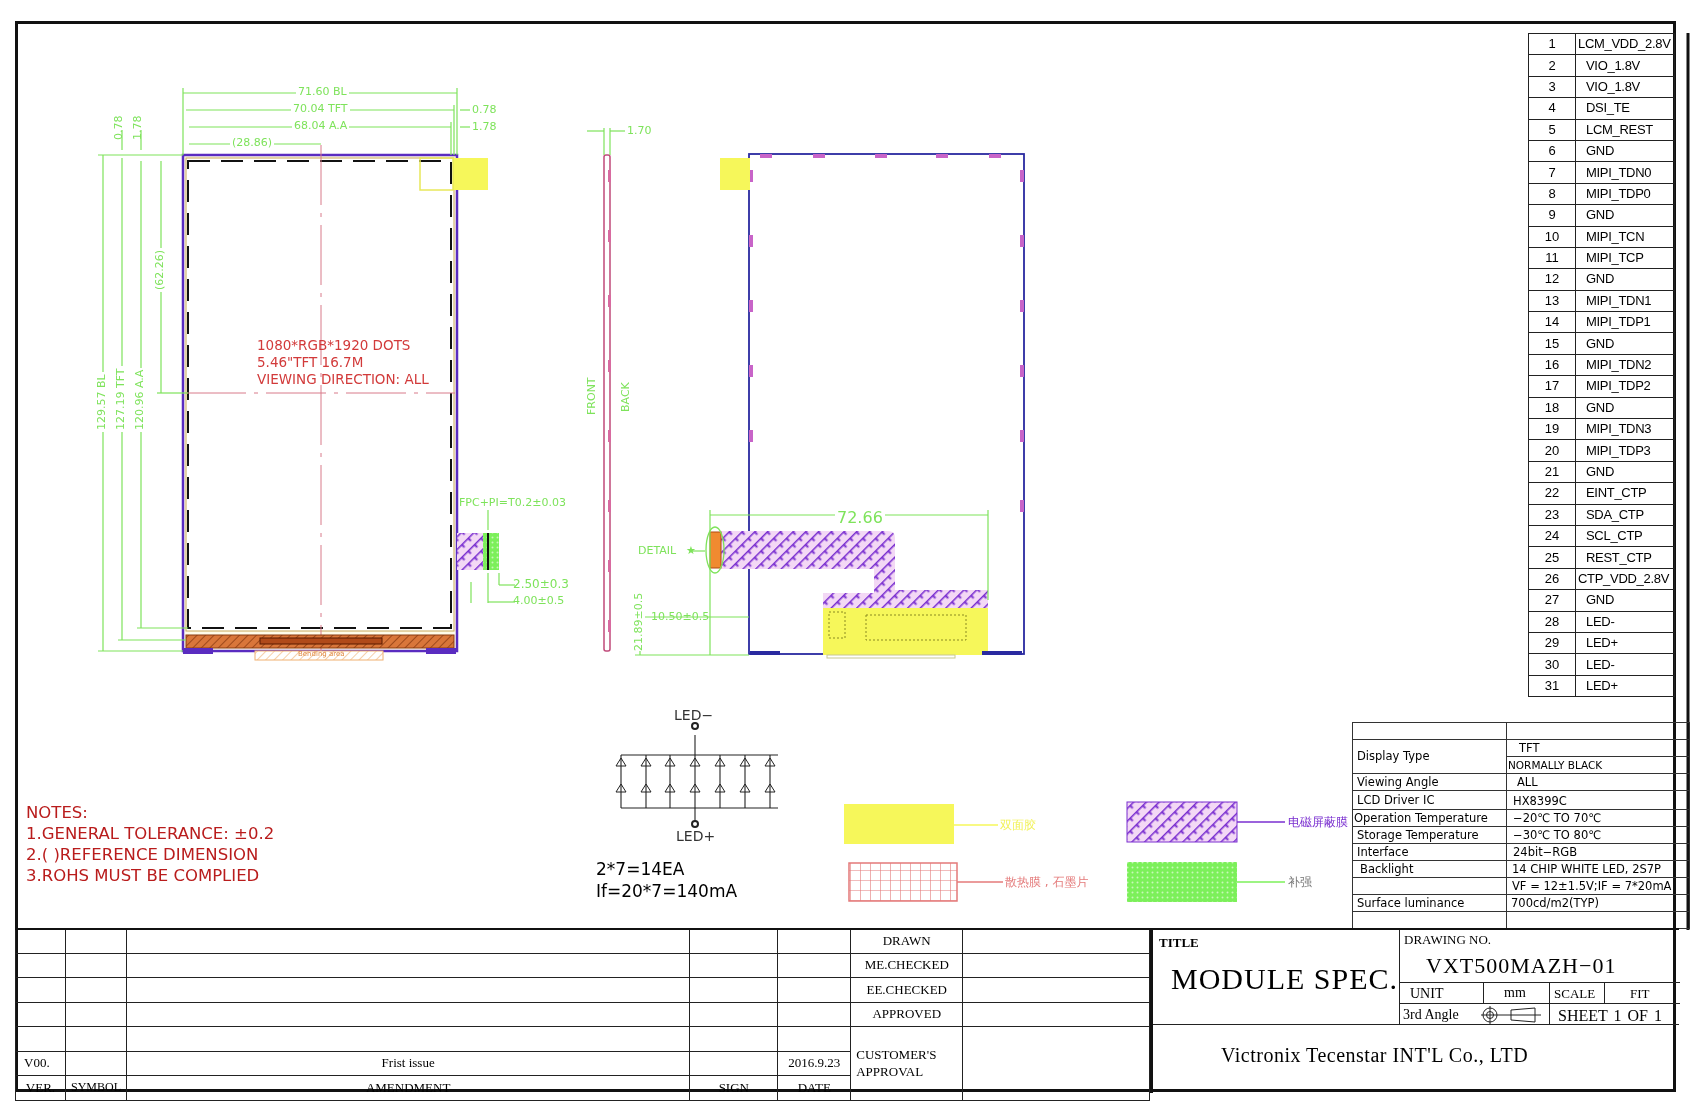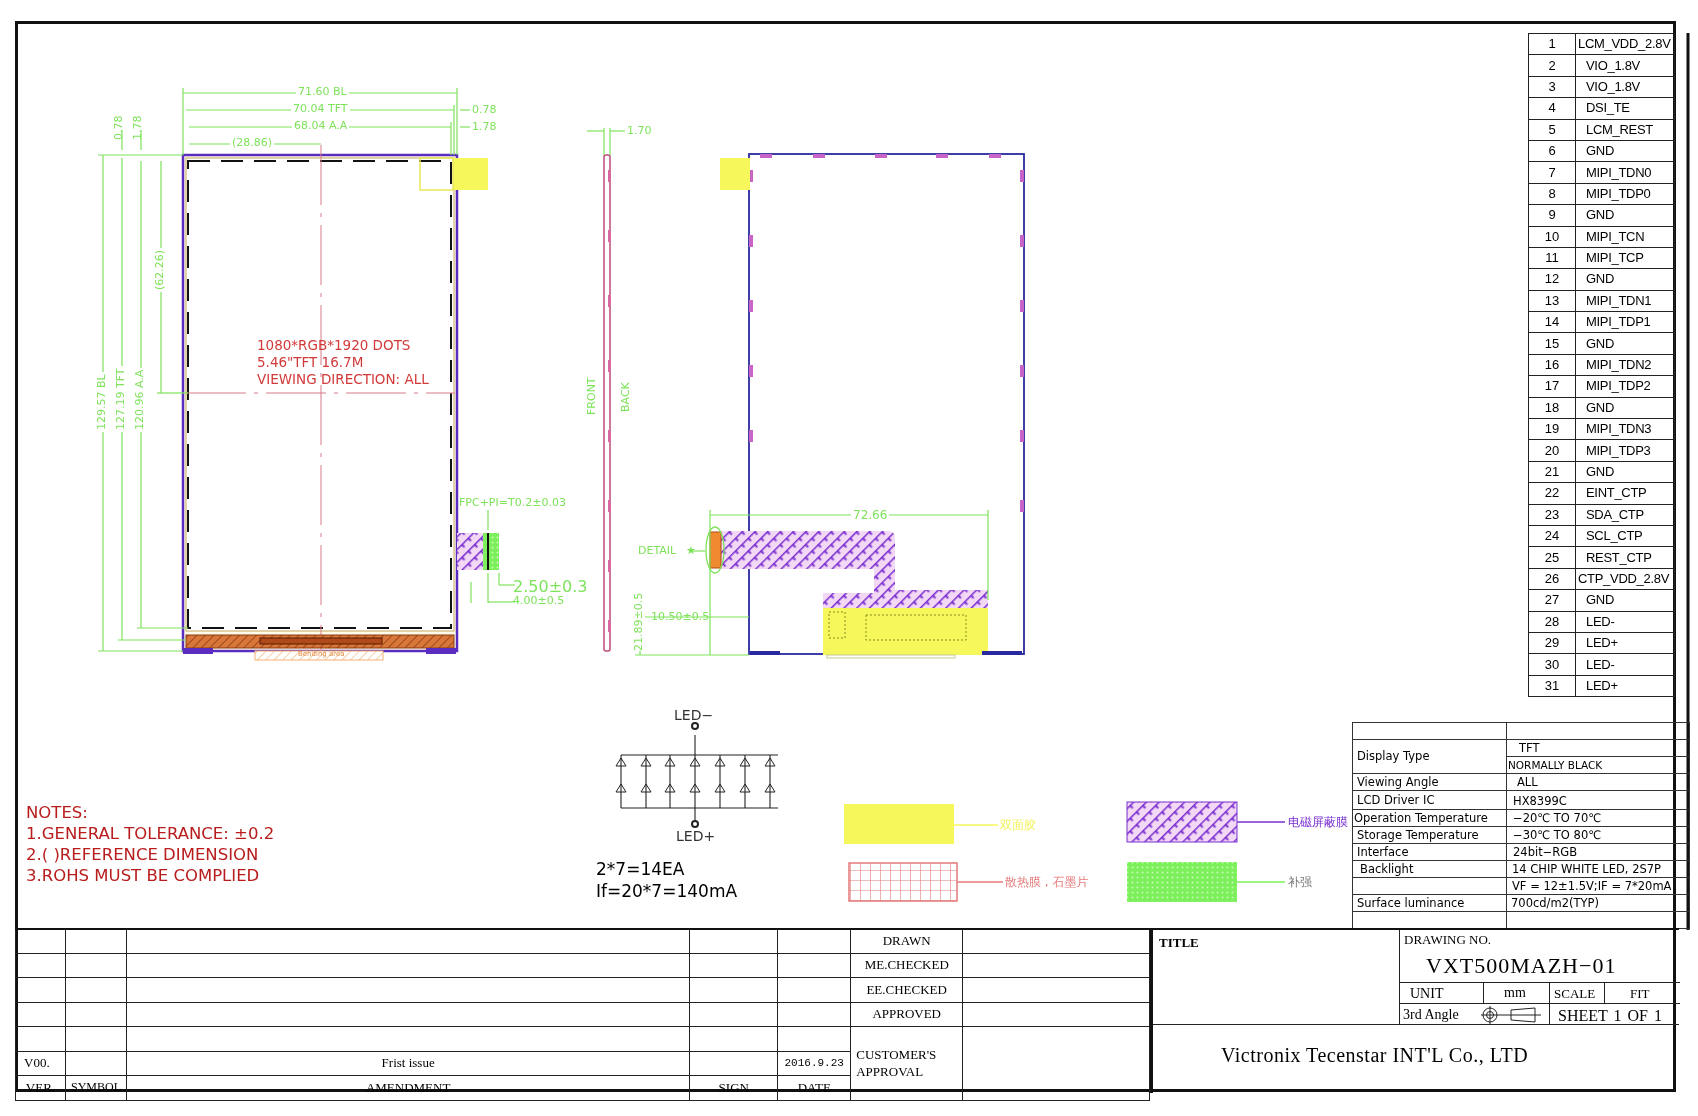--- a/index.html
+++ b/index.html
@@ -236,29 +236,29 @@
 <div class="abs cad green" style="left:133px;top:432px;font-size:11px;transform:rotate(-90deg);transform-origin:left top;background:#fff;padding:0 2px;">120.96 A.A</div>
 <div class="abs cad green" style="left:153px;top:292px;font-size:11px;transform:rotate(-90deg);transform-origin:left top;background:#fff;padding:0 2px;">(62.26)</div>
 
 <div class="abs cad" style="left:257px;top:337px;font-size:13.5px;color:#d23a3a;line-height:17px;">
   <div>1080*RGB*1920  DOTS</div>
   <div>5.46"TFT  16.7M</div>
   <div>VIEWING  DIRECTION: ALL</div>
 </div>
 
 <div class="abs cad green" style="left:459px;top:496px;font-size:11px;">FPC+PI=T0.2±0.03</div>
-<div class="abs cad green" style="left:513px;top:577px;font-size:16px;">2.50±0.3</div>
+<div class="abs cad green" style="left:513px;top:577px;font-size:12px;">2.50±0.3</div>
 <div class="abs cad green" style="left:513px;top:594px;font-size:11px;">4.00±0.5</div>
 <div class="abs cad" style="left:298px;top:650px;font-size:7px;color:#e08a40;">Bending area</div>
 
 <div class="abs cad green" style="left:627px;top:124px;font-size:11px;">1.70</div>
 <div class="abs cad green" style="left:585px;top:415px;font-size:11px;transform:rotate(-90deg);transform-origin:left top;">FRONT</div>
 <div class="abs cad green" style="left:619px;top:412px;font-size:11px;transform:rotate(-90deg);transform-origin:left top;">BACK</div>
 
-<div class="abs cad green" style="left:835px;top:508px;font-size:12px;background:#fff;padding:0 2px;margin-left:16px;">72.66</div>
+<div class="abs cad green" style="left:835px;top:508px;font-size:16px;background:#fff;padding:0 2px;">72.66</div>
 <div class="abs cad green" style="left:638px;top:544px;font-size:11px;">DETAIL</div>
 <div class="abs cad green" style="left:686px;top:544px;font-size:11px;">★</div>
 <div class="abs cad green" style="left:632px;top:651px;font-size:11px;transform:rotate(-90deg);transform-origin:left top;background:#fff;">21.89±0.5</div>
 <div class="abs cad green" style="left:651px;top:610px;font-size:11px;">10.50±0.5</div>
 
 <div class="abs cad" style="left:674px;top:707px;font-size:14px;color:#333;">LED−</div>
 <div class="abs cad" style="left:676px;top:828px;font-size:14px;color:#333;">LED+</div>
 <div class="abs cad" style="left:596px;top:858px;font-size:17px;line-height:22px;">
   <div>2*7=14EA</div>
   <div>If=20*7=140mA</div>
@@ -514,34 +514,35 @@
           <div>CUSTOMER'S</div>
           <div>APPROVAL</div>
         </td>
       <td rowspan="3"></td>
       </tr>
   <tr>
         <td style="text-align:left;padding-left:8px;">V00.</td>
         <td></td>
         <td>Frist  issue</td>
         <td></td>
-        <td style="font-family:Liberation Mono, monospace;font-size:11px;">2016.9.23</td>
+        <td style="font-family:Liberation Serif, serif;font-size:13px;">2016.9.23</td>
       </tr>
   <tr>
         <td>VER.</td>
         <td style="font-size:12px;">SYMBOL</td>
         <td>AMENDMENT</td>
         <td>SIGN</td>
         <td>DATE</td>
       </tr>
 </tbody>
   </table>
 
 <div class="abs" style="left:1150px;top:928px;width:529px;height:165px;border-left:3px solid #111;box-sizing:border-box;">
   <div class="abs serif" style="left:6px;top:7px;font-size:13px;font-weight:bold;">TITLE</div>
+  <div class="abs serif" style="left:18px;top:34px;font-size:30px;letter-spacing:1px;">MODULE  SPEC.</div>
   <div class="abs" style="left:246px;top:0;width:280px;height:96px;border-left:1px solid #222;">
     <div class="abs serif" style="left:4px;top:4px;font-size:13px;">DRAWING  NO.</div>
     <div class="abs serif" style="left:26px;top:25px;font-size:22px;letter-spacing:1px;">VXT500MAZH−01</div>
     <div class="abs" style="left:0;top:54px;width:280px;border-top:1px solid #222;"></div>
     <div class="abs" style="left:0;top:75px;width:280px;border-top:1px solid #222;"></div>
     <div class="abs" style="left:83px;top:54px;height:21px;border-left:1px solid #222;"></div>
     <div class="abs" style="left:149px;top:54px;height:42px;border-left:1px solid #222;"></div>
     <div class="abs" style="left:204px;top:54px;height:21px;border-left:1px solid #222;"></div>
     <div class="abs serif" style="left:10px;top:58px;font-size:14px;">UNIT</div>
     <div class="abs serif" style="left:104px;top:57px;font-size:14px;">mm</div>

